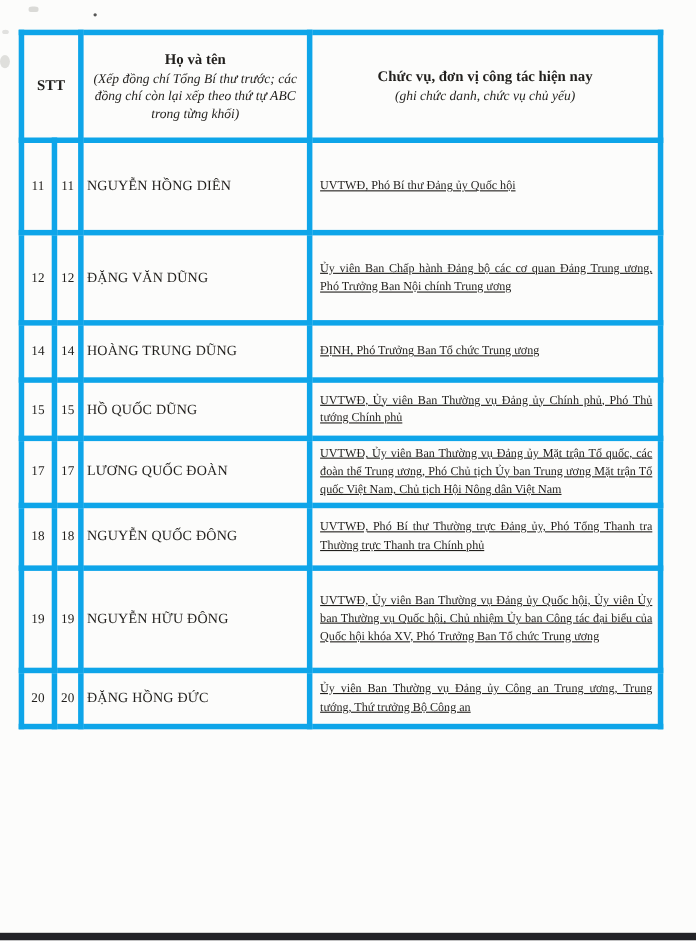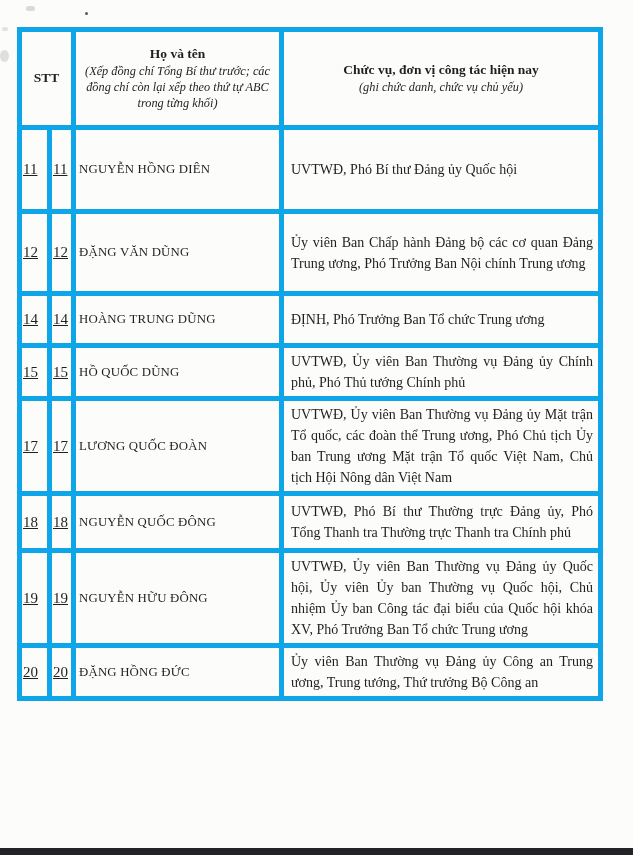--- a/index.html
+++ b/index.html
@@ -49,27 +49,28 @@
   .doc-table th {
     font-weight: bold;
     font-size: 13.5px;
     text-align: center;
     padding: 2px 6px;
     line-height: 1.35;
   }
   .hdr-title { font-weight: bold; font-size: 13.5px; }
   .hdr-sub   { font-weight: normal; font-style: italic; font-size: 12.3px; line-height: 1.3; margin-top: 1px; }
 
-  .c-stt  { text-align: left; font-size: 15px; text-decoration: underline; }
+  .c-stt  { text-align: center; font-size: 12px; }
   .c-name { font-size: 12.8px; padding: 2px 2px 2px 3px; letter-spacing: .2px; }
   .c-pos  {
-    font-size: 14px;
+    font-size: 11px;
     padding: 3px 5px 3px 7px;
     text-align: justify;
     line-height: 1.5;
+    text-decoration: underline;
   }
 
   .footer-bar {
     position: absolute;
     left: 0; top: 848px;
     width: 633px; height: 7px;
     background: #232327;
   }
 </style>
 </head>

